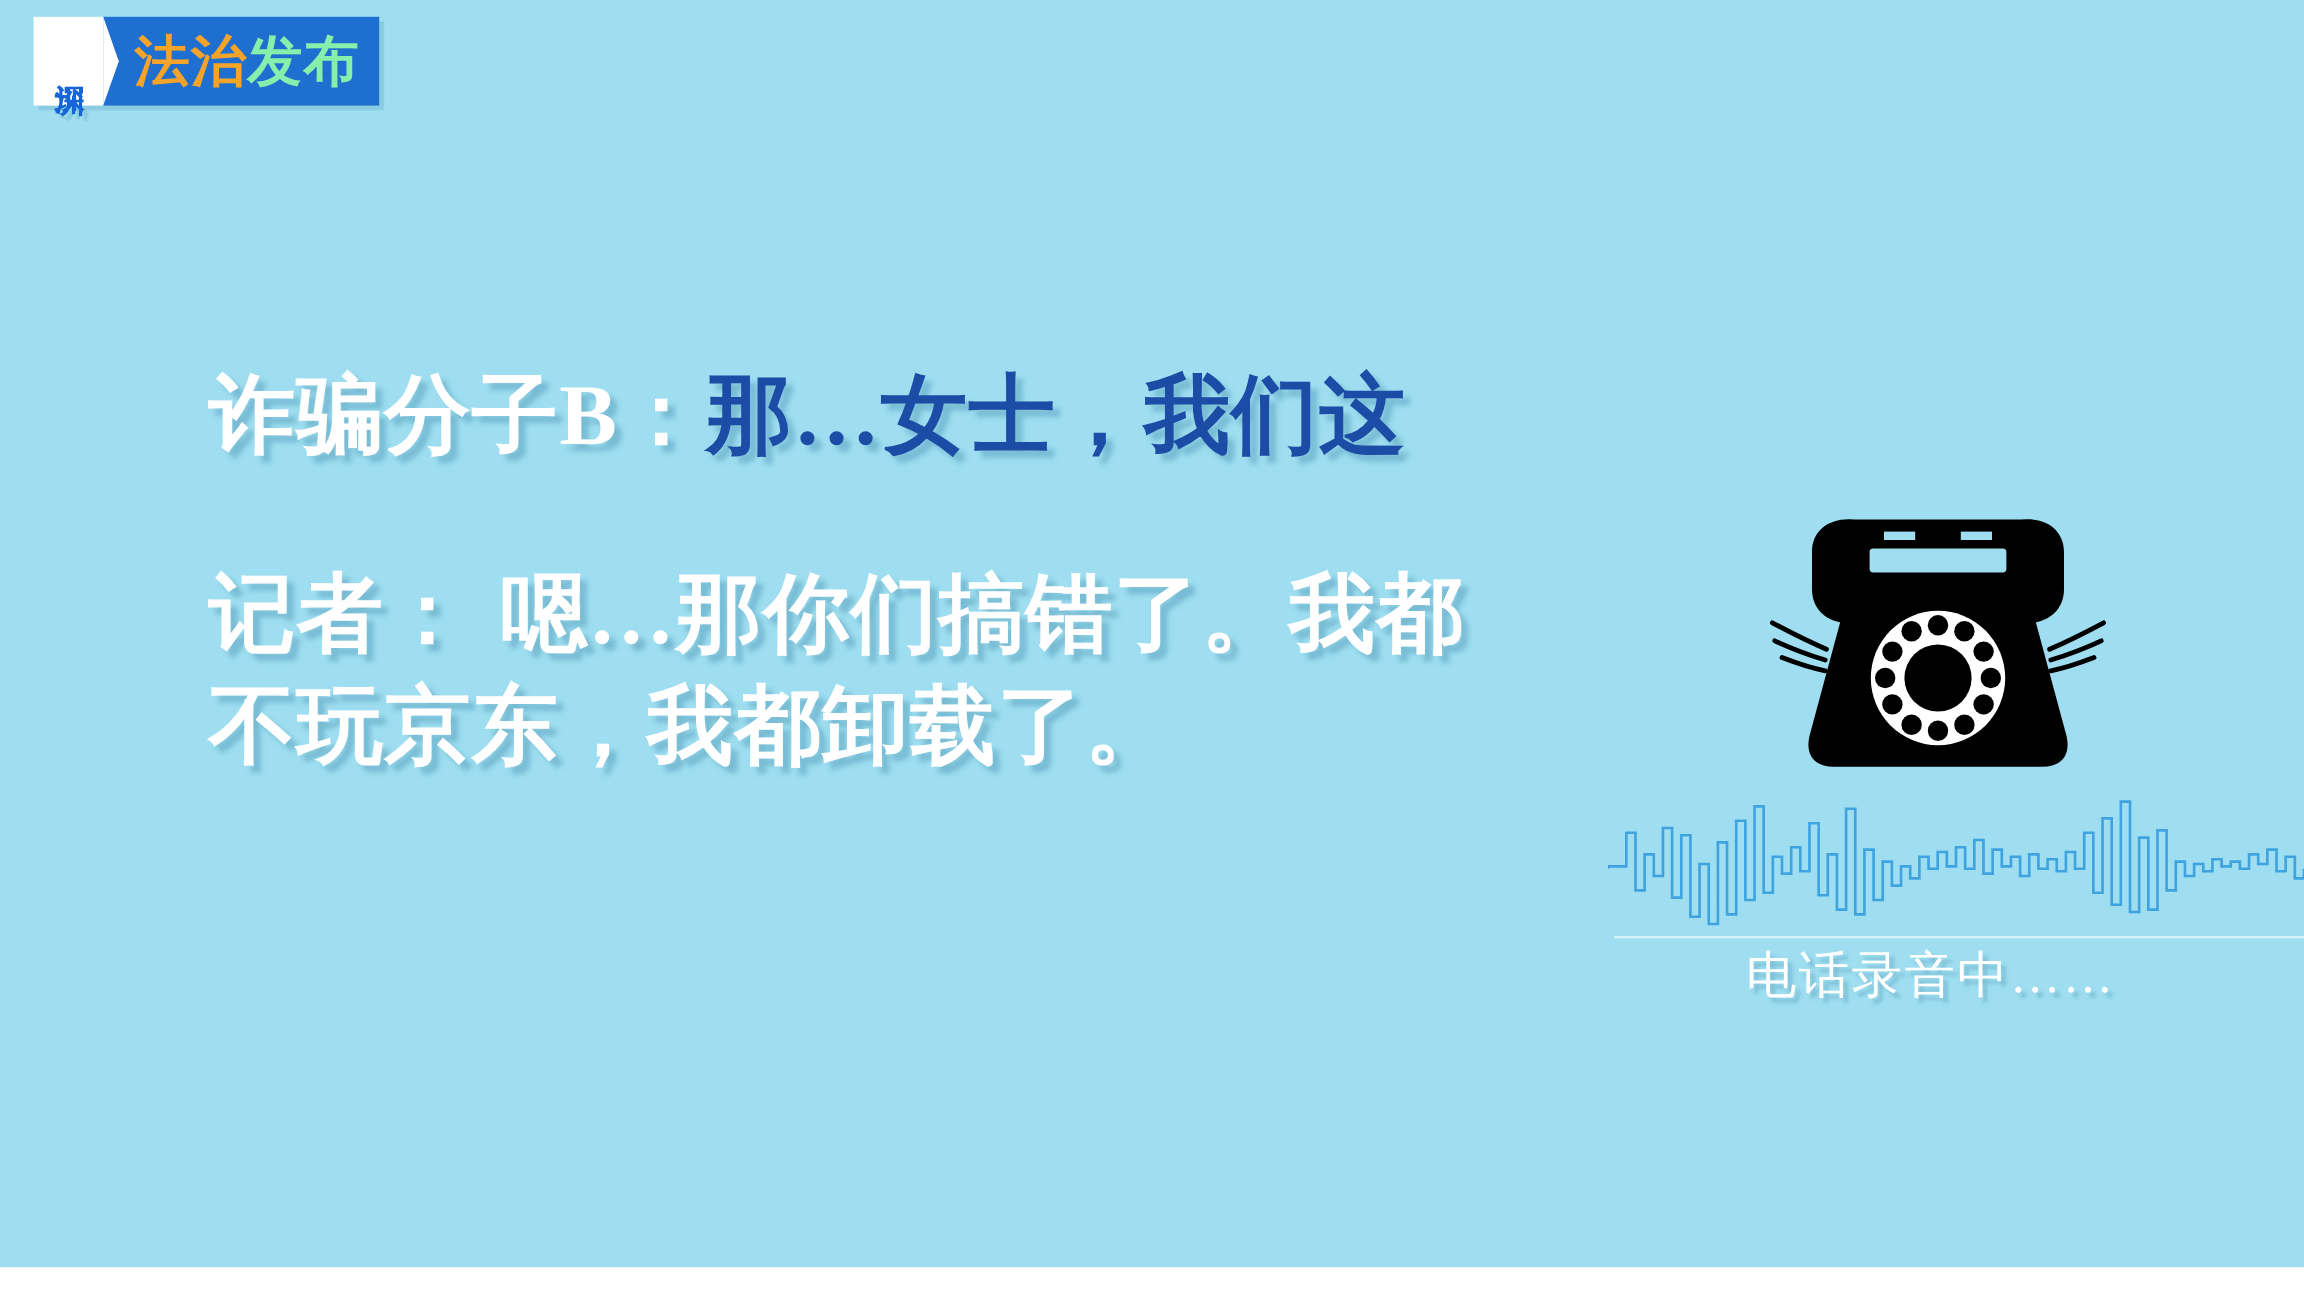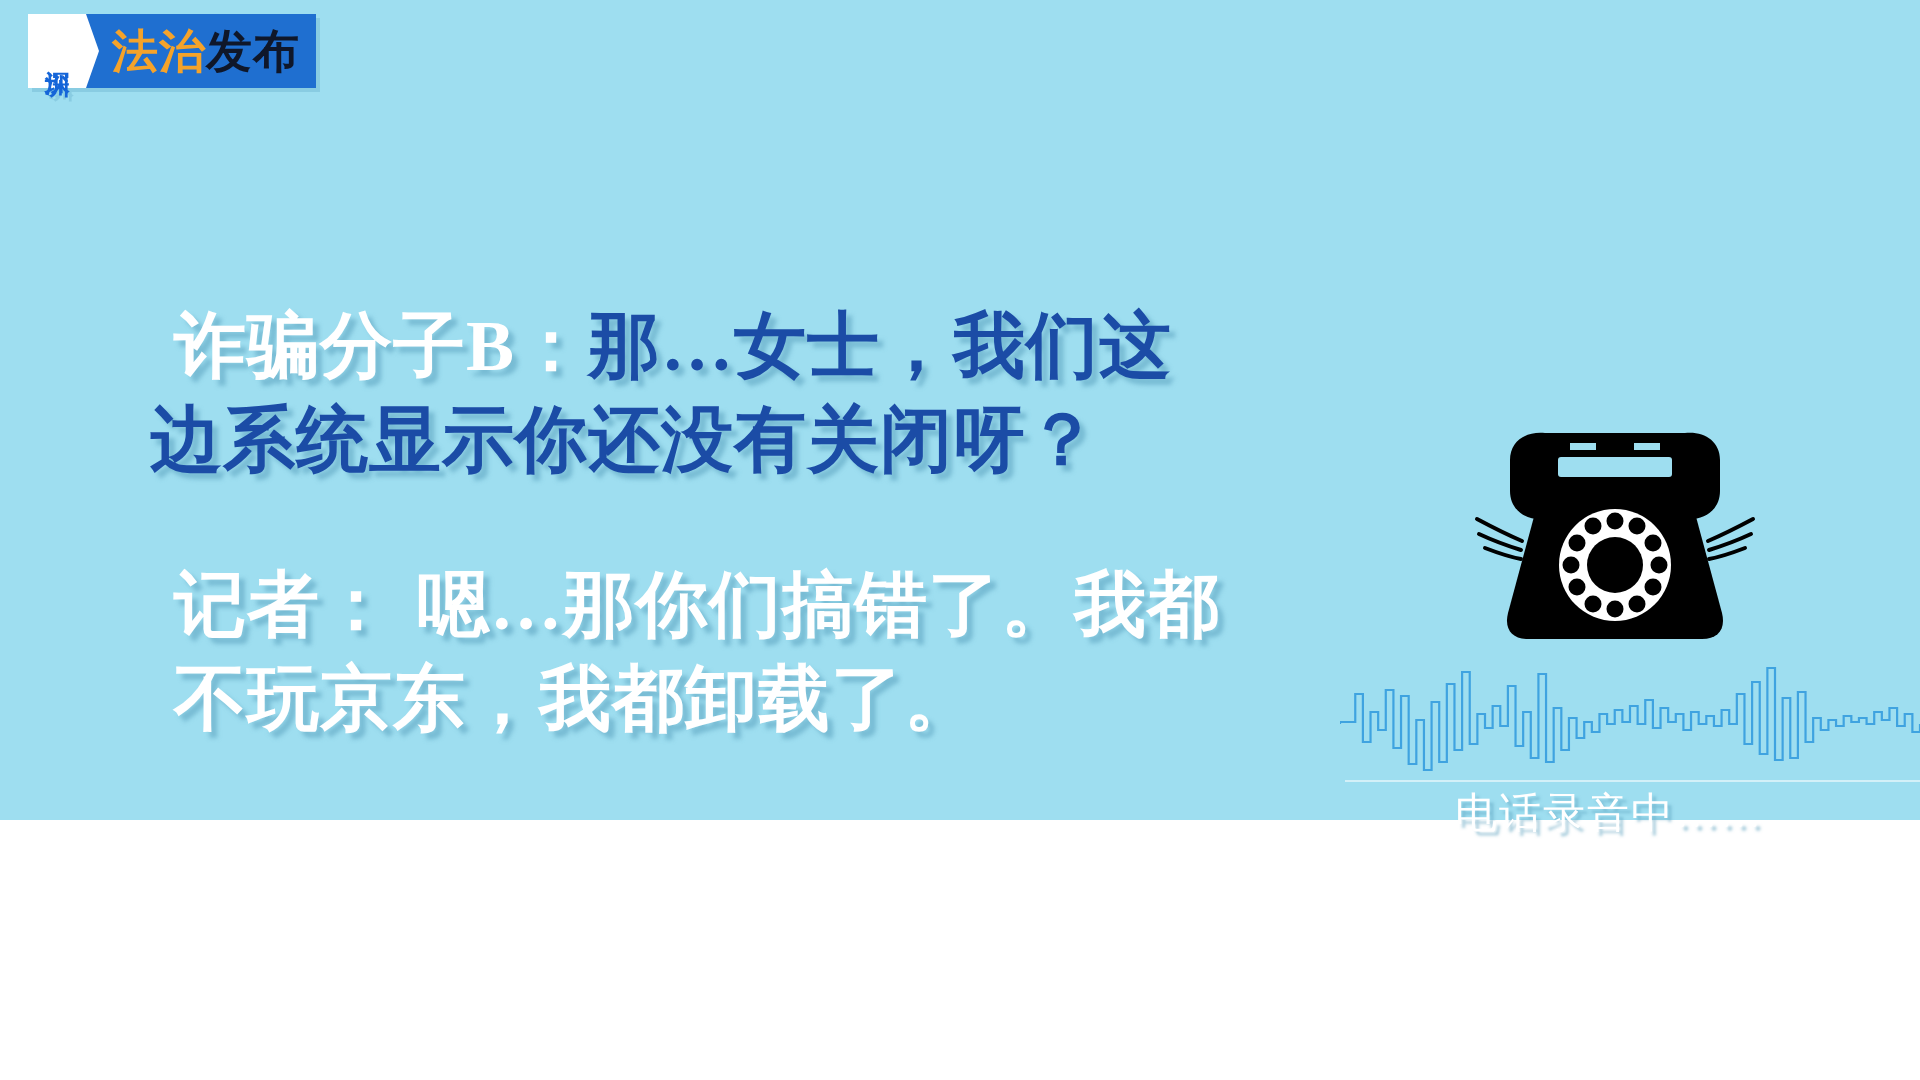--- a/index.html
+++ b/index.html
@@ -8,21 +8,21 @@
   }
   body {
     width: 1920px;
     height: 1080px;
     overflow: hidden;
     font-family: "Liberation Serif", "DejaVu Serif", serif;
   }
   #stage {
     position: relative;
     width: 1920px;
-    height: 820px;
+    height: 1056px;
     background: #9EDEF0;
   }
 
   
   #logo {
     position: absolute;
     left: 28px;
     top: 14px;
     display: flex;
     align-items: stretch;
@@ -70,21 +70,21 @@
     gap: 0px;
   }
   .logo-word {
     font-family: "Liberation Sans", "DejaVu Sans", sans-serif;
     font-weight: bold;
     font-size: 46px;
     line-height: 1;
     letter-spacing: 1px;
   }
   .logo-word.orange { color: #F5A32A; }
-  .logo-word.white  { color: #0f172a; }
+  .logo-word.white  { color: #86efac; }
 
   
   #dialogue {
     position: absolute;
     left: 150px;
     top: 300px;
     width: 1220px;
   }
   .speech-block { margin-bottom: 72px; }
   .speech-block:last-child { margin-bottom: 0; }
@@ -155,23 +155,20 @@
       <span class="logo-word orange" style="color: rgb(245, 163, 42);">法治</span>
       <span class="logo-word white">发布</span>
     </div>
   </div>
 
   <div id="dialogue">
 
     <div class="speech-block">
       <div class="speech-line">
         <span class="tx-white">诈骗分子B：</span><span class="tx-blue">那…女士，我们这</span>
-      </div>
-      <div class="speech-line">
-        <span class="tx-blue">边系统显示你还没有关闭呀？</span>
       </div>
     </div>
 
     <div class="speech-block">
       <div class="speech-line">
         <span class="tx-white">记者：</span><span class="tx-white">嗯…那你们搞错了。我都</span>
       </div>
       <div class="speech-line">
         <span class="tx-white">不玩京东，我都卸载了。</span>
       </div>

